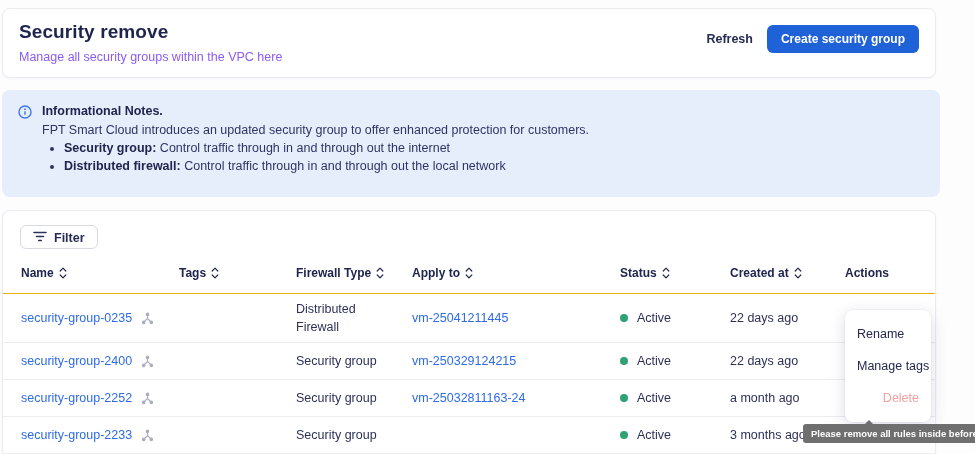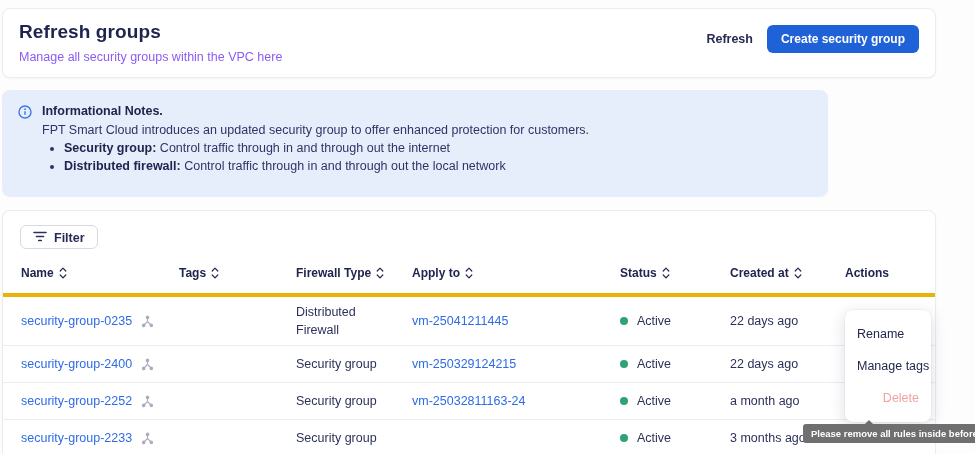--- a/index.html
+++ b/index.html
@@ -17,39 +17,39 @@
   .header-card .titles { float:left; }
   .page-title { font-size:19px; font-weight:700; color:#1f244e; letter-spacing:.1px; }
   .page-subtitle { margin-top:7px; font-size:12.5px; color:#8b5cf6; }
   .header-actions { float:right; display:flex; align-items:center; gap:12px; margin-top:4px; }
   .btn-text { background:none; border:none; font-family:inherit; font-size:12.5px; font-weight:700; color:#262b55; cursor:pointer; padding:6px 2px; }
   .btn-primary {
     background:#1f62d8; color:#fff; border:none; border-radius:6px; cursor:pointer;
     font-family:inherit; font-size:12px; font-weight:700; padding:8px 14px; height:28px; line-height:12px;
   }
   
-  .banner { position:absolute; left:2px; top:90px; width:826px; height:107px; background:#e7eefb; border-radius:8px; padding:14px 16px; display:flex; gap:10px; }
+  .banner { position:absolute; left:2px; top:90px; width:938px; height:107px; background:#e7eefb; border-radius:8px; padding:14px 16px; display:flex; gap:10px; }
   .info-icon { flex:0 0 auto; margin-top:1px; }
   .banner-title { font-size:12.5px; font-weight:700; color:#20254f; }
   .banner-intro { margin-top:5px; font-size:12.5px; color:#2e3465; }
   .banner ul { margin:4px 0 0 22px; }
   .banner li { font-size:12.5px; color:#2e3465; margin-top:4px; }
   .banner li b { color:#20254f; }
   
   .table-card { left:2px; top:210px; width:934px; height:300px; padding-top:14px; }
   .btn-filter {
     display:inline-flex; align-items:flex-start; gap:7px; margin-left:17px;
     background:#fff; border:1px solid #d8dae3; border-radius:6px; cursor:pointer;
     font-family:inherit; font-size:12.5px; font-weight:700; color:#262b55; padding:5px 12px; height:24px;
   }
   .thead, .trow {
     display:grid; grid-template-columns:158px 117px 116px 208px 110px 115px 1fr;
     padding-left:18px; align-items:center;
   }
-  .thead { margin-top:17px; border-bottom:4px solid #eab308; padding-bottom:13px; }
+  .thead { margin-top:17px; border-bottom:1px solid #eab308; padding-bottom:13px; }
   .th { display:flex; align-items:center; gap:5px; font-size:12px; font-weight:700; color:#20254f; cursor:pointer; }
   .trow { border-bottom:1px solid #ececf1; min-height:37px; padding-top:6px; padding-bottom:6px; }
   .cell { font-size:12.5px; color:#2c3158; padding-right:24px; line-height:1.45; }
   .name-cell { display:flex; align-items:center; gap:9px; }
   a.link { color:#2e6be6; text-decoration:none; font-size:12.5px; cursor:pointer; }
   .status-cell { display:flex; align-items:center; gap:9px; }
   .dot { width:8px; height:8px; border-radius:50%; background:#2fa275; }
   
   .context-menu {
     position:absolute; left:845px; top:310px; width:86px; background:#fff; border-radius:8px;
@@ -68,21 +68,21 @@
   }
   svg { display:block; }
 </style>
 </head>
 <body>
 
 <div class="page">
 
   <div class="card header-card">
     <div class="titles">
-      <div class="page-title">Refresh groups</div>
+      <div class="page-title">Security remove</div>
       <div class="page-subtitle">Manage all security groups within the VPC here</div>
     </div>
     <div class="header-actions">
       <button class="btn-text">Refresh</button>
       <button class="btn-primary">Create security group</button>
     </div>
   </div>
 
   <div class="banner">
     <span class="info-icon">

